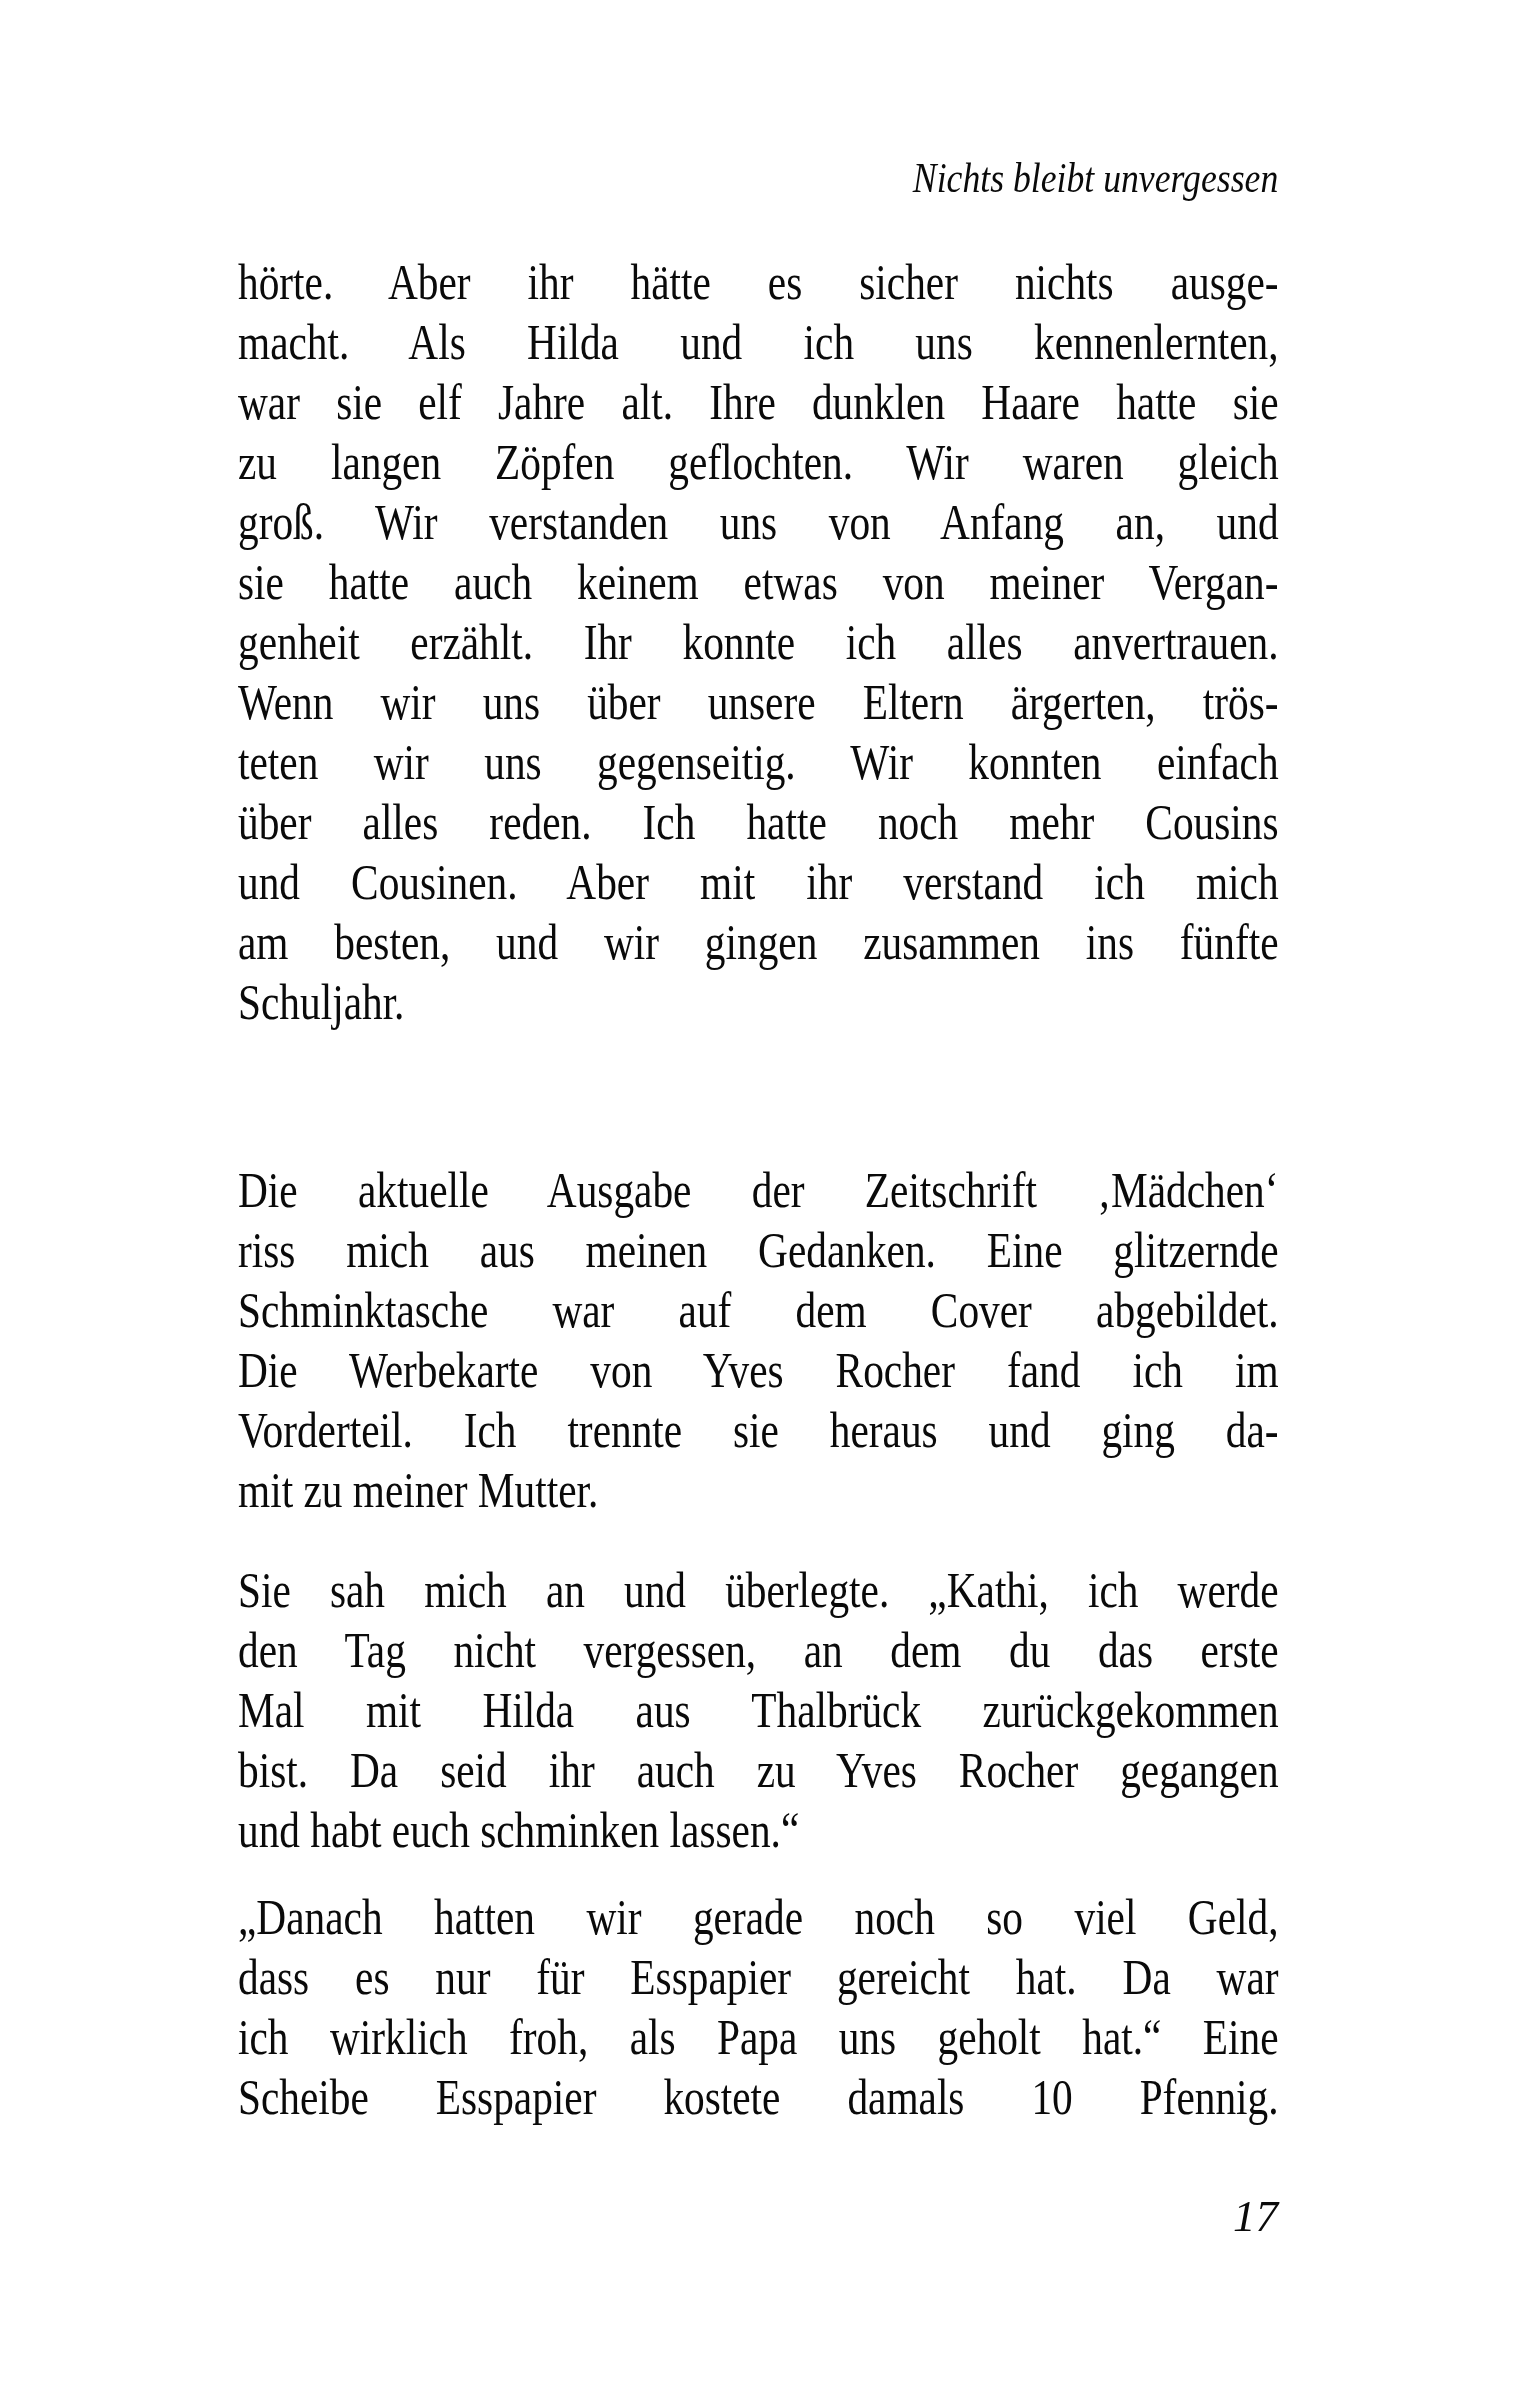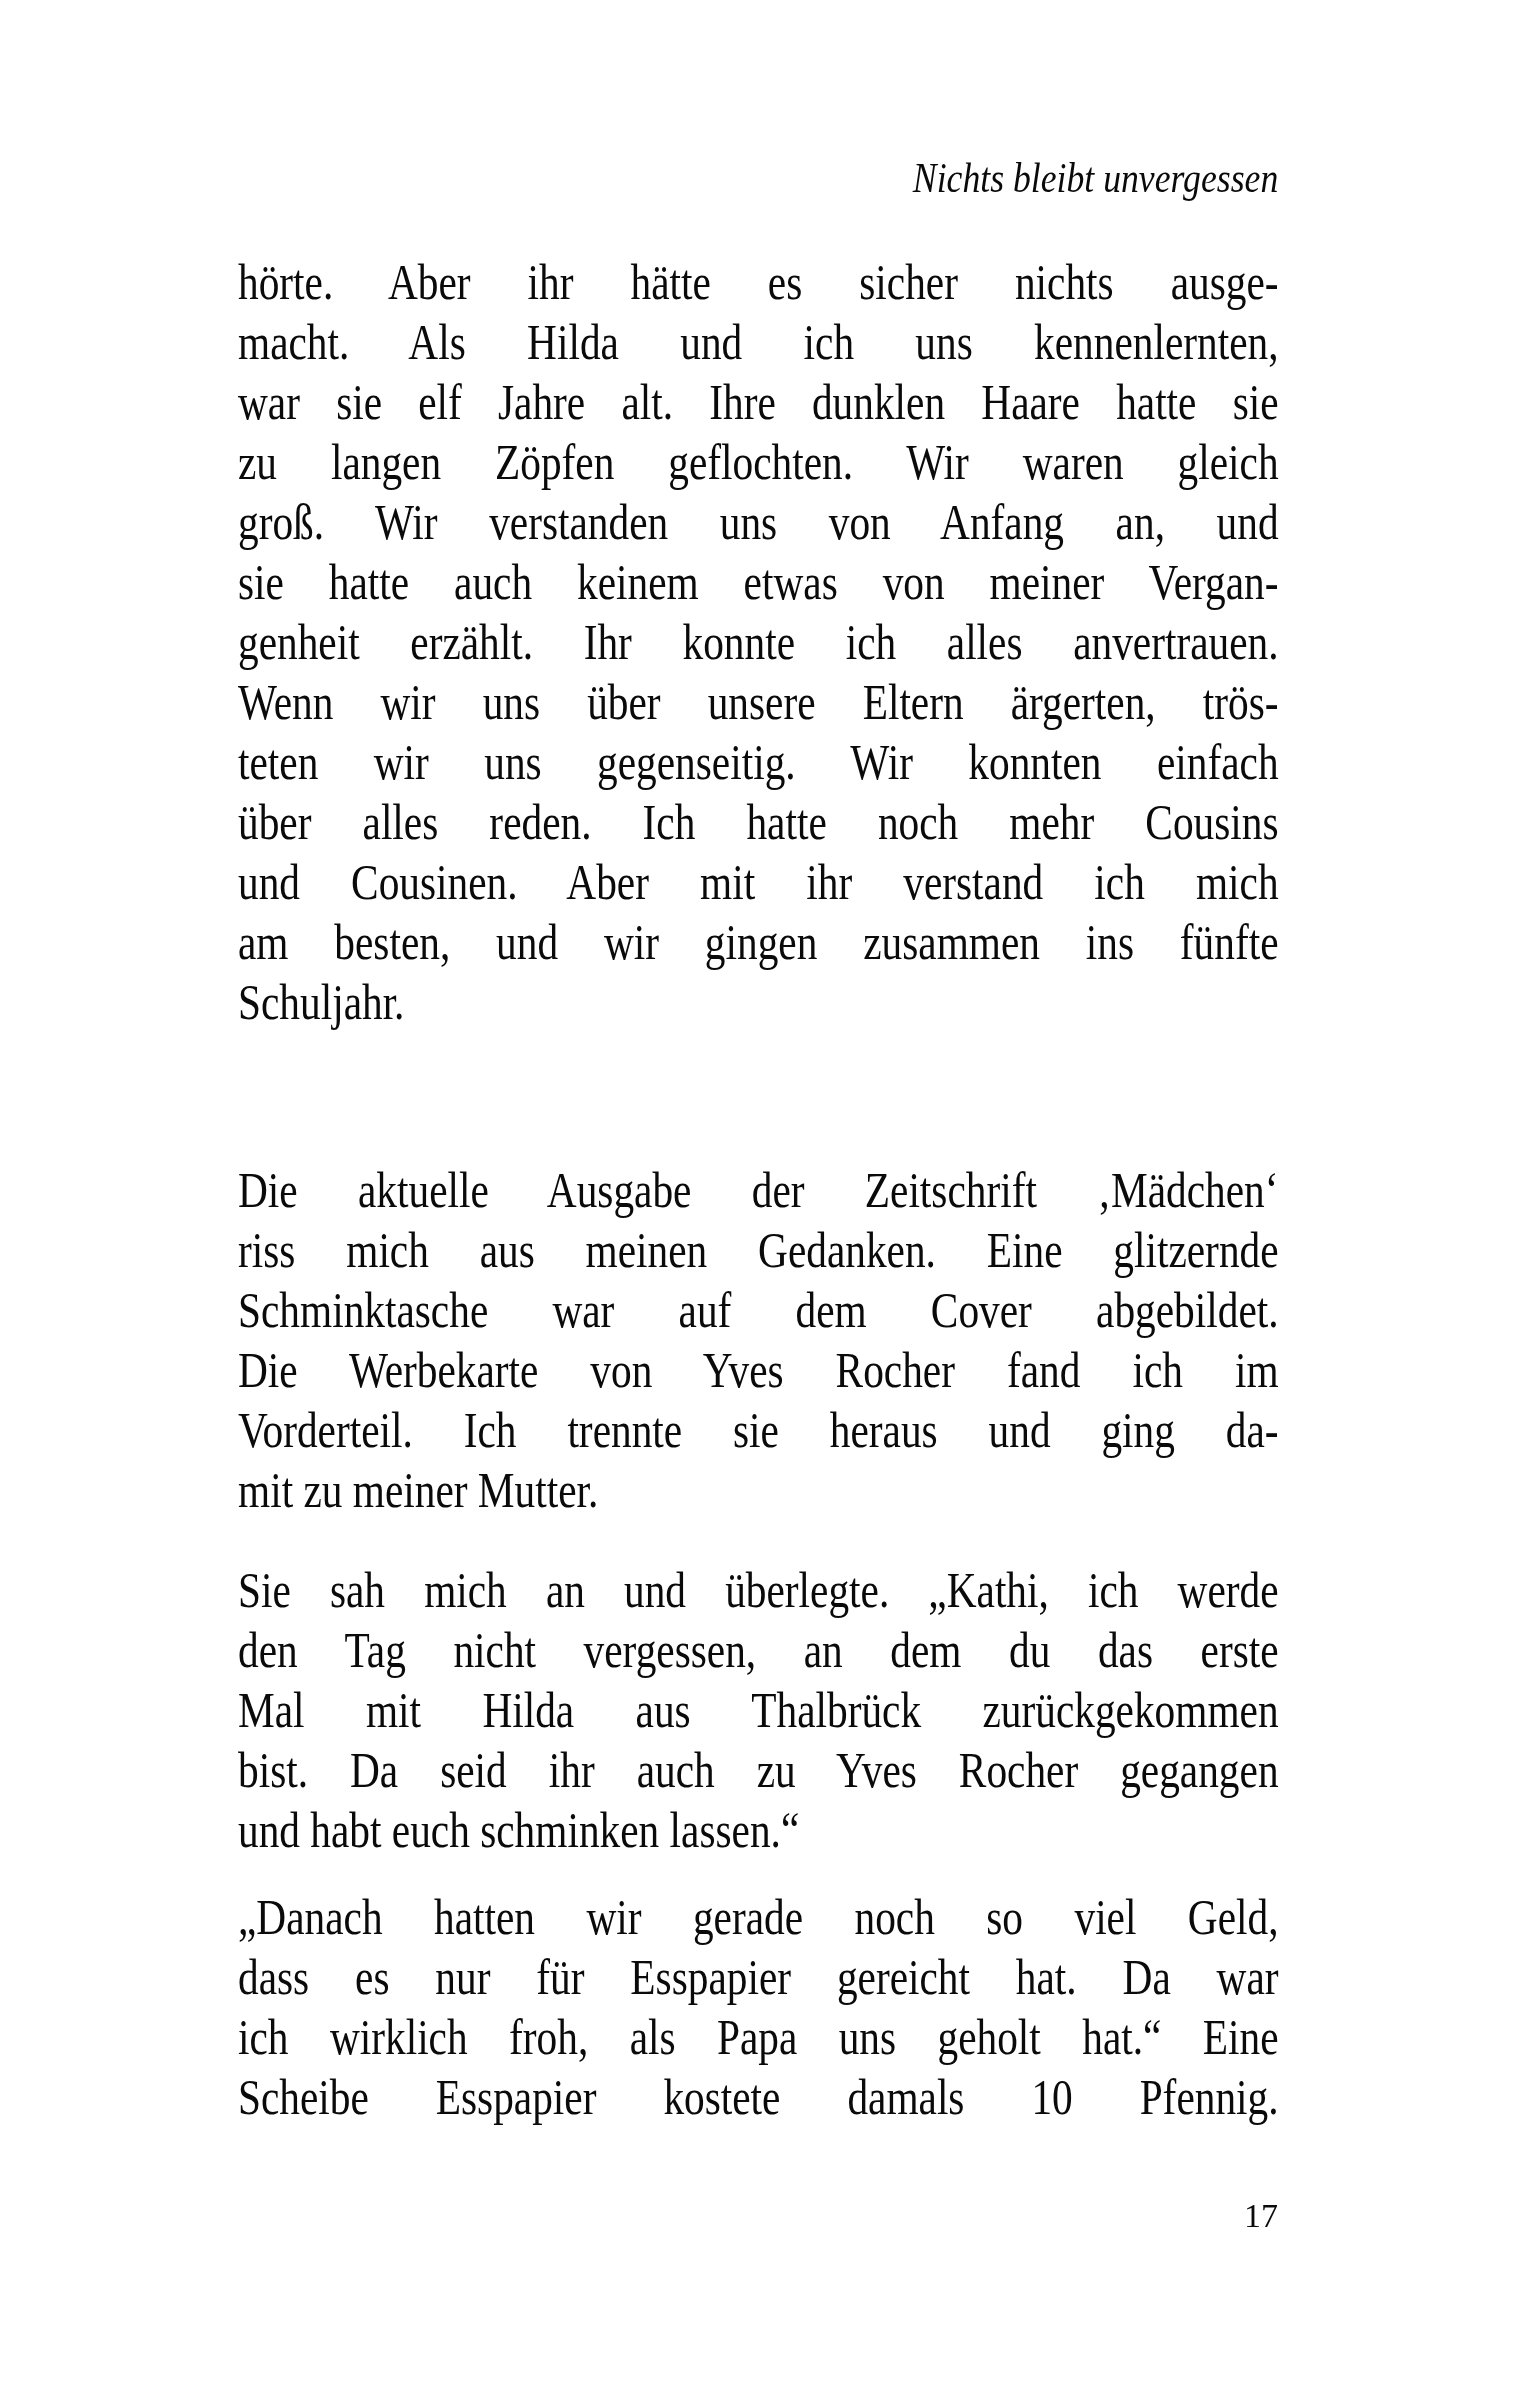--- a/index.html
+++ b/index.html
@@ -45,22 +45,23 @@
     text-align: justify;
     text-align-last: justify;
   }
   .line.short {
     text-align-last: left;
   }
   .page-number {
     position: absolute;
     top: 2186px;
     right: 238px;
-    font-size: 34px;
+    font-size: 45px;
     line-height: 60px;
+    font-style: italic;
   }
 </style>
 </head>
 <body>
 
 <div class="sheet">
 
   <div class="running-header">Nichts bleibt unvergessen</div>
 
   <div class="para para-1">

